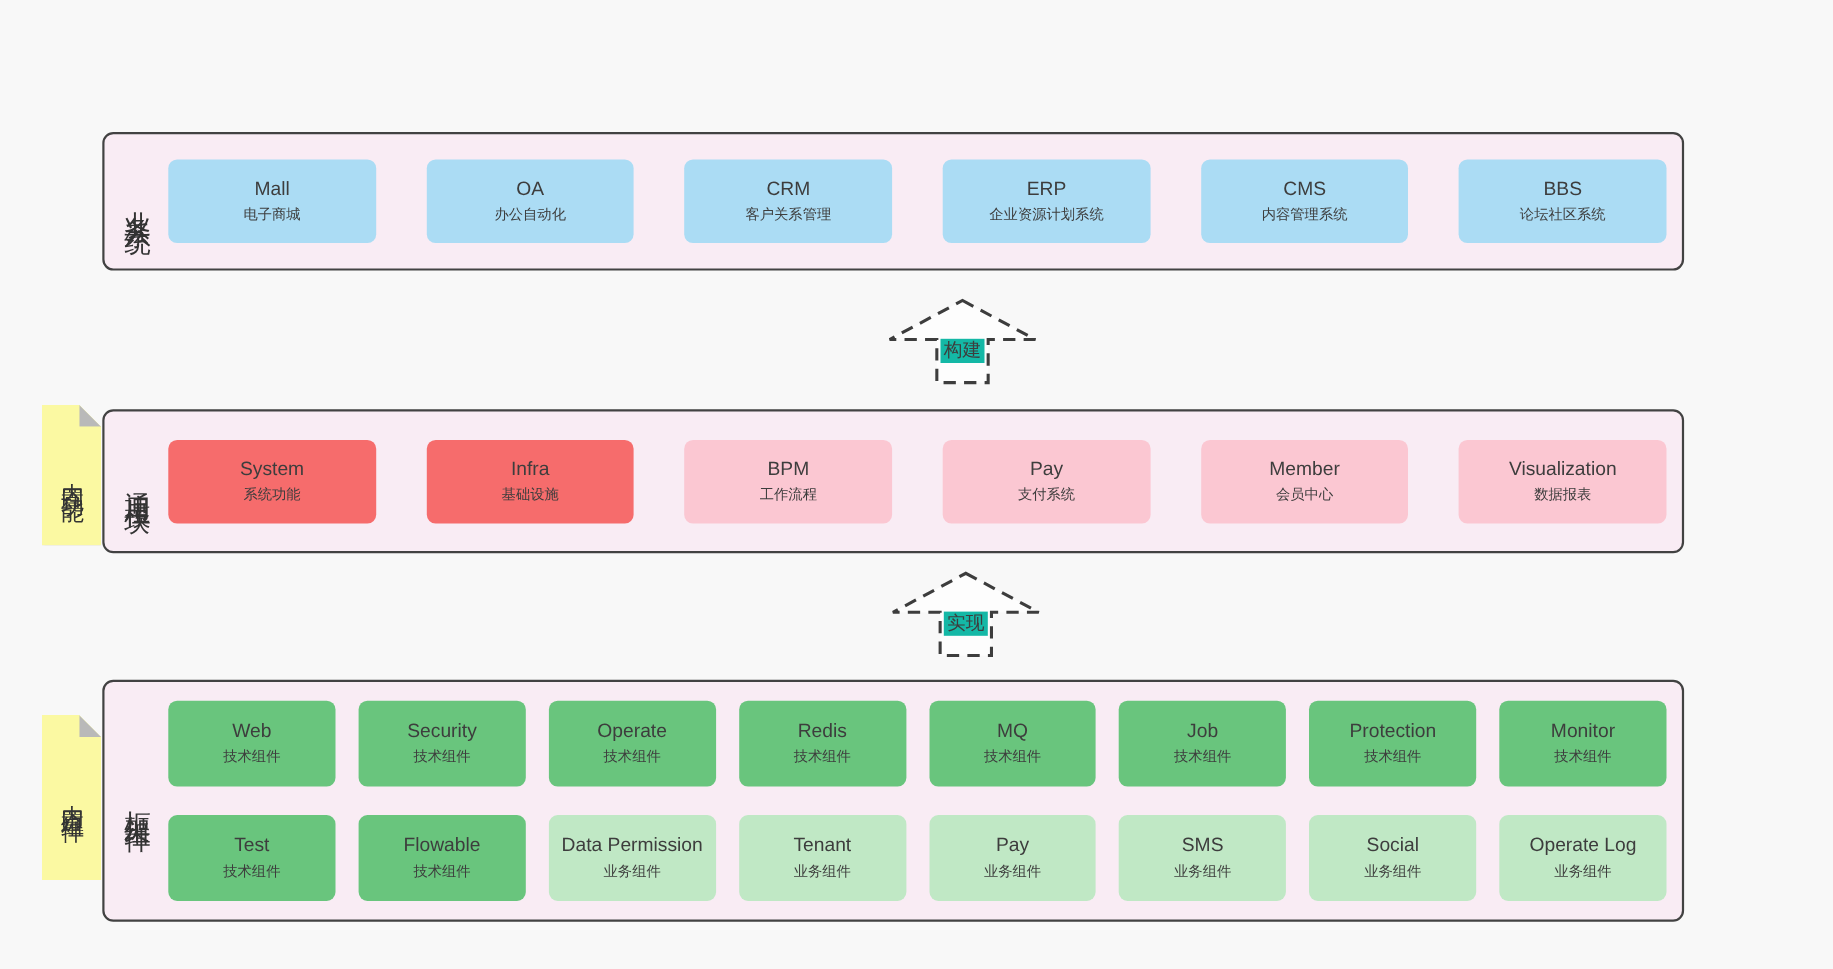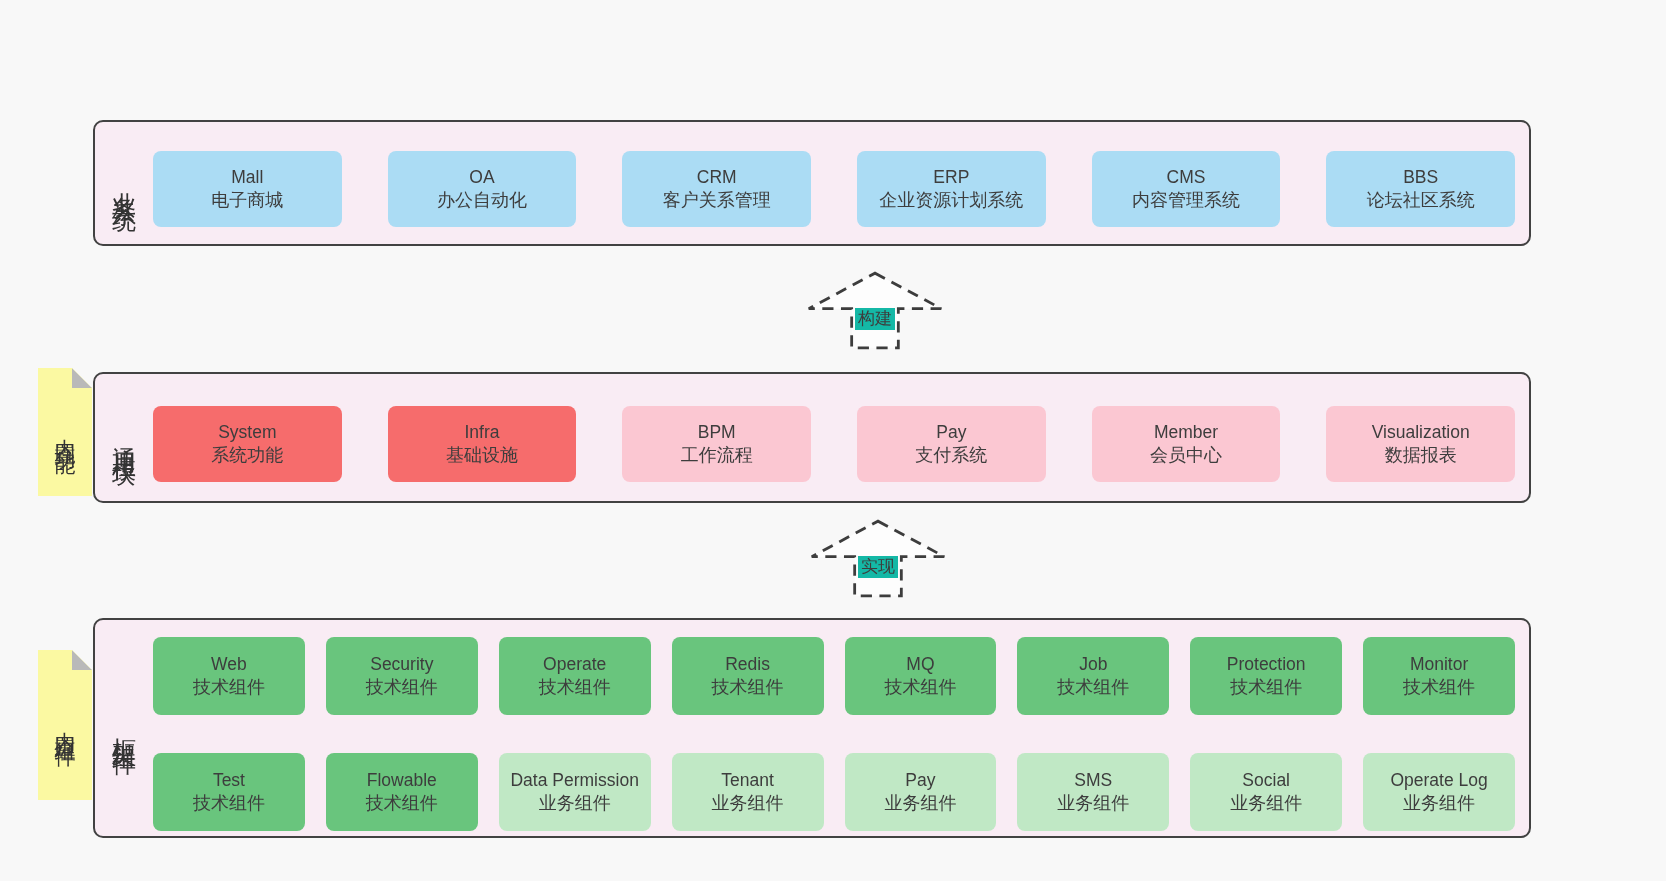--- a/index.html
+++ b/index.html
@@ -53,25 +53,24 @@
     height: 76px;
     border-radius: 8px;
     display: flex;
     flex-direction: column;
     align-items: center;
     justify-content: center;
     text-align: center;
     line-height: 23px;
     font-size: 17px;
     padding: 2px 6px;
-    margin-top: 12px;
   }
   .panel-components .box { height: 78px; }
   .box-name { font-size: 17.5px; }
-  .box-desc { font-size: 18px; }
+  .box-desc { font-size: 13px; }
 
   .blue       { background: #abdcf4; }
   .red        { background: #f66c6c; }
   .pink       { background: #fbc7d2; }
   .green      { background: #69c57d; }
   .lightgreen { background: #c0e8c5; text-align: center; }
 
   
   .note {
     position: absolute;

